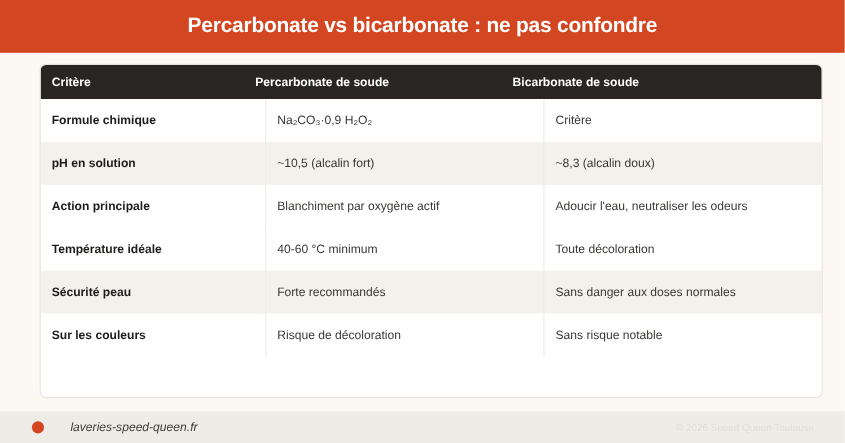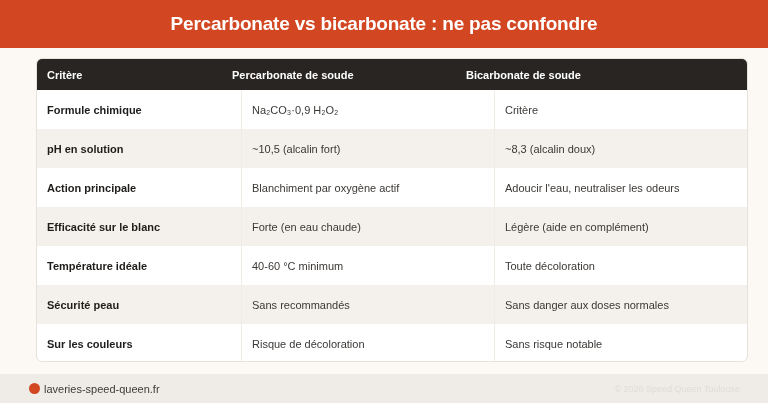--- a/index.html
+++ b/index.html
@@ -41,21 +41,21 @@
       height: 100%; display: flex; align-items: center; font-size: 11px; color: #3b3835;
     }
     .cell.c1 { font-weight: bold; color: #1f1d1b; }
     .cell.c2, .cell.c3 { border-left: 1px solid #efebe5; }
     .footer {
       position: absolute; left: 0; top: 374px; width: 768px; height: 29px;
       background: #efebe6;
       display: flex; align-items: center; justify-content: space-between;
       padding: 0 28px 0 29px;
     }
-    .footer-left { display: flex; align-items: center; gap: 4px; }
+    .footer-left { display: flex; align-items: center; gap: 24px; font-style: italic; }
     .dot { width: 11px; height: 11px; border-radius: 50%; background: #d24621; }
     .site { font-size: 11px; color: #3e3b38; }
     .copyright { font-size: 9px; color: #e0dcd6; }
   </style>
 </head>
 <body>
 
 <div class="banner">
   <h1 class="banner-title">Percarbonate vs bicarbonate : ne pas confondre</h1>
 </div>
@@ -75,33 +75,28 @@
   <div class="row alt">
     <div class="cell c1">pH en solution</div>
     <div class="cell c2">~10,5 (alcalin fort)</div>
     <div class="cell c3">~8,3 (alcalin doux)</div>
   </div>
   <div class="row">
     <div class="cell c1">Action principale</div>
     <div class="cell c2">Blanchiment par oxygène actif</div>
     <div class="cell c3">Adoucir l'eau, neutraliser les odeurs</div>
   </div>
-  <div class="row alt">
-    <div class="cell c1">Efficacité sur le blanc</div>
-    <div class="cell c2">Forte (en eau chaude)</div>
-    <div class="cell c3">Légère (aide en complément)</div>
-  </div>
   <div class="row">
     <div class="cell c1">Température idéale</div>
     <div class="cell c2">40-60 °C minimum</div>
     <div class="cell c3">Toute décoloration</div>
   </div>
   <div class="row alt">
     <div class="cell c1">Sécurité peau</div>
-    <div class="cell c2">Sans recommandés</div>
+    <div class="cell c2">Forte recommandés</div>
     <div class="cell c3">Sans danger aux doses normales</div>
   </div>
   <div class="row">
     <div class="cell c1">Sur les couleurs</div>
     <div class="cell c2">Risque de décoloration</div>
     <div class="cell c3">Sans risque notable</div>
   </div>
 </div>
 
 <div class="footer">

